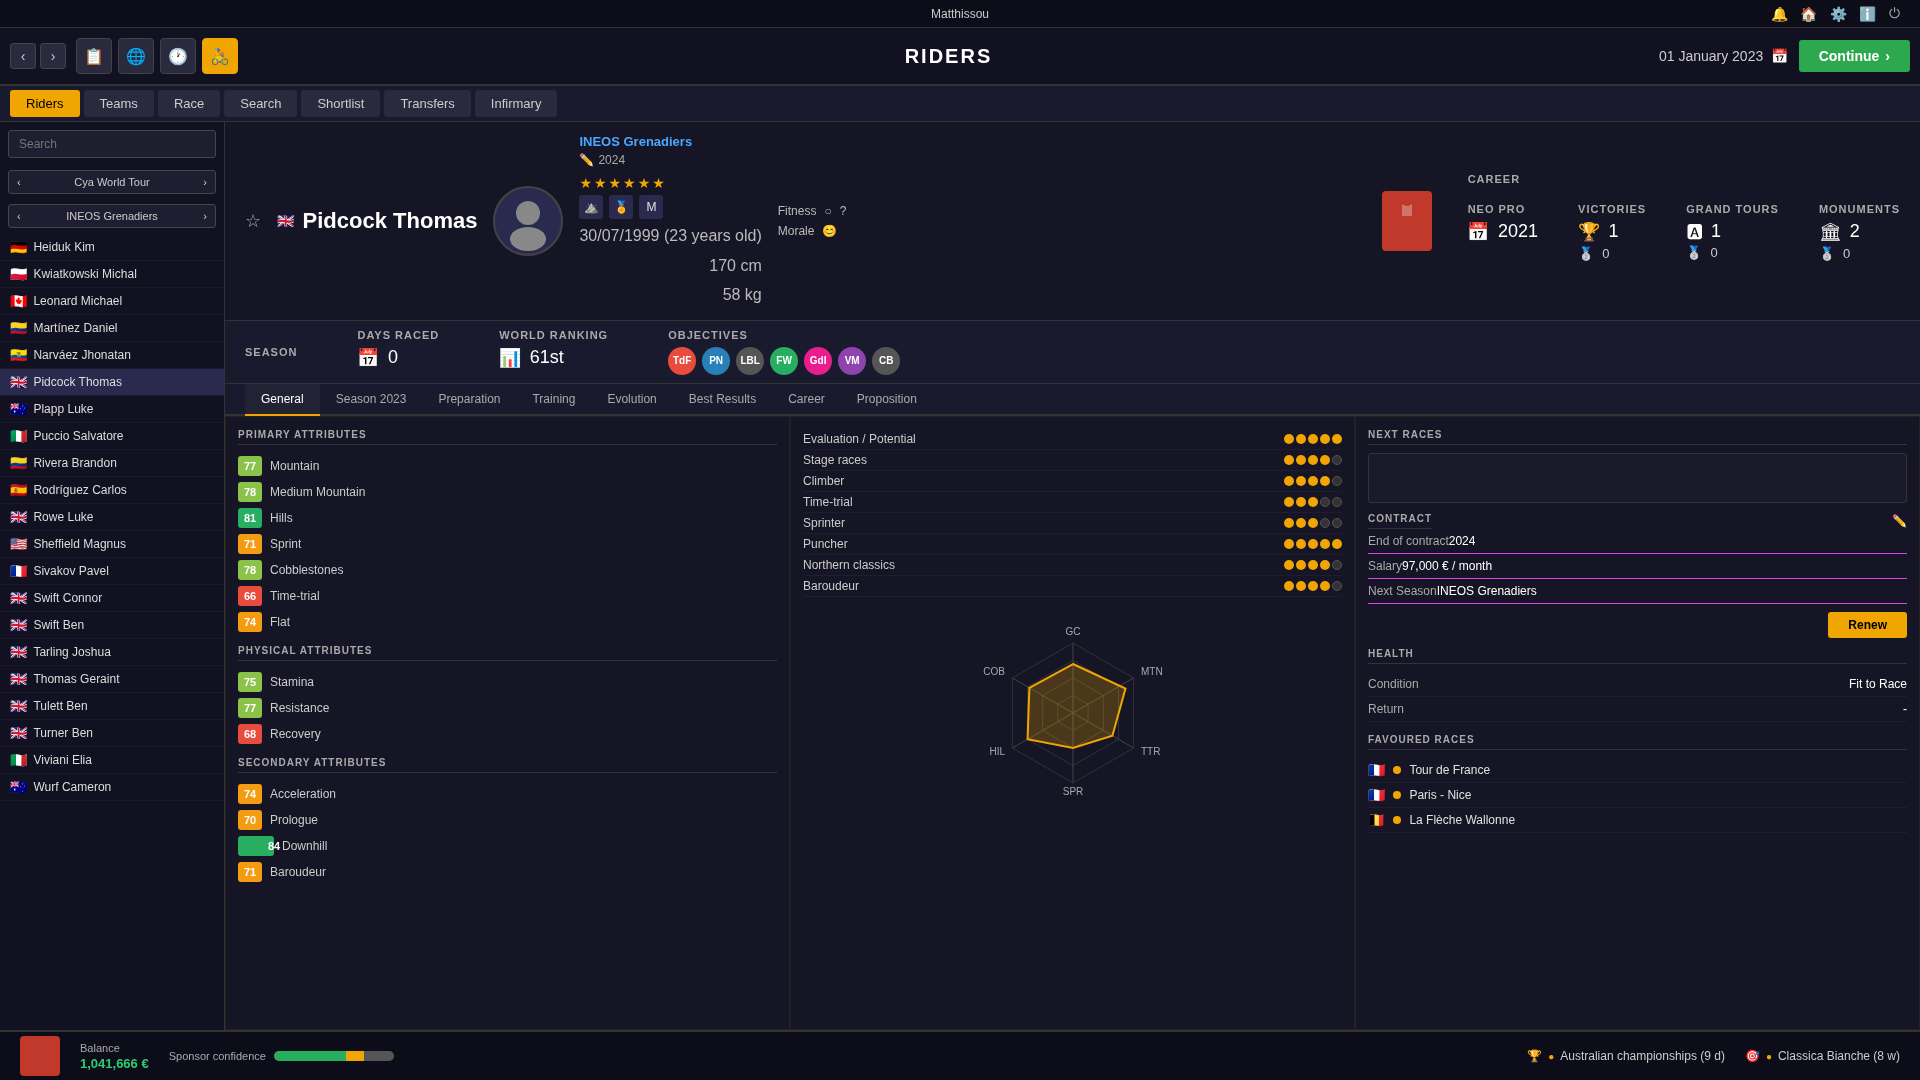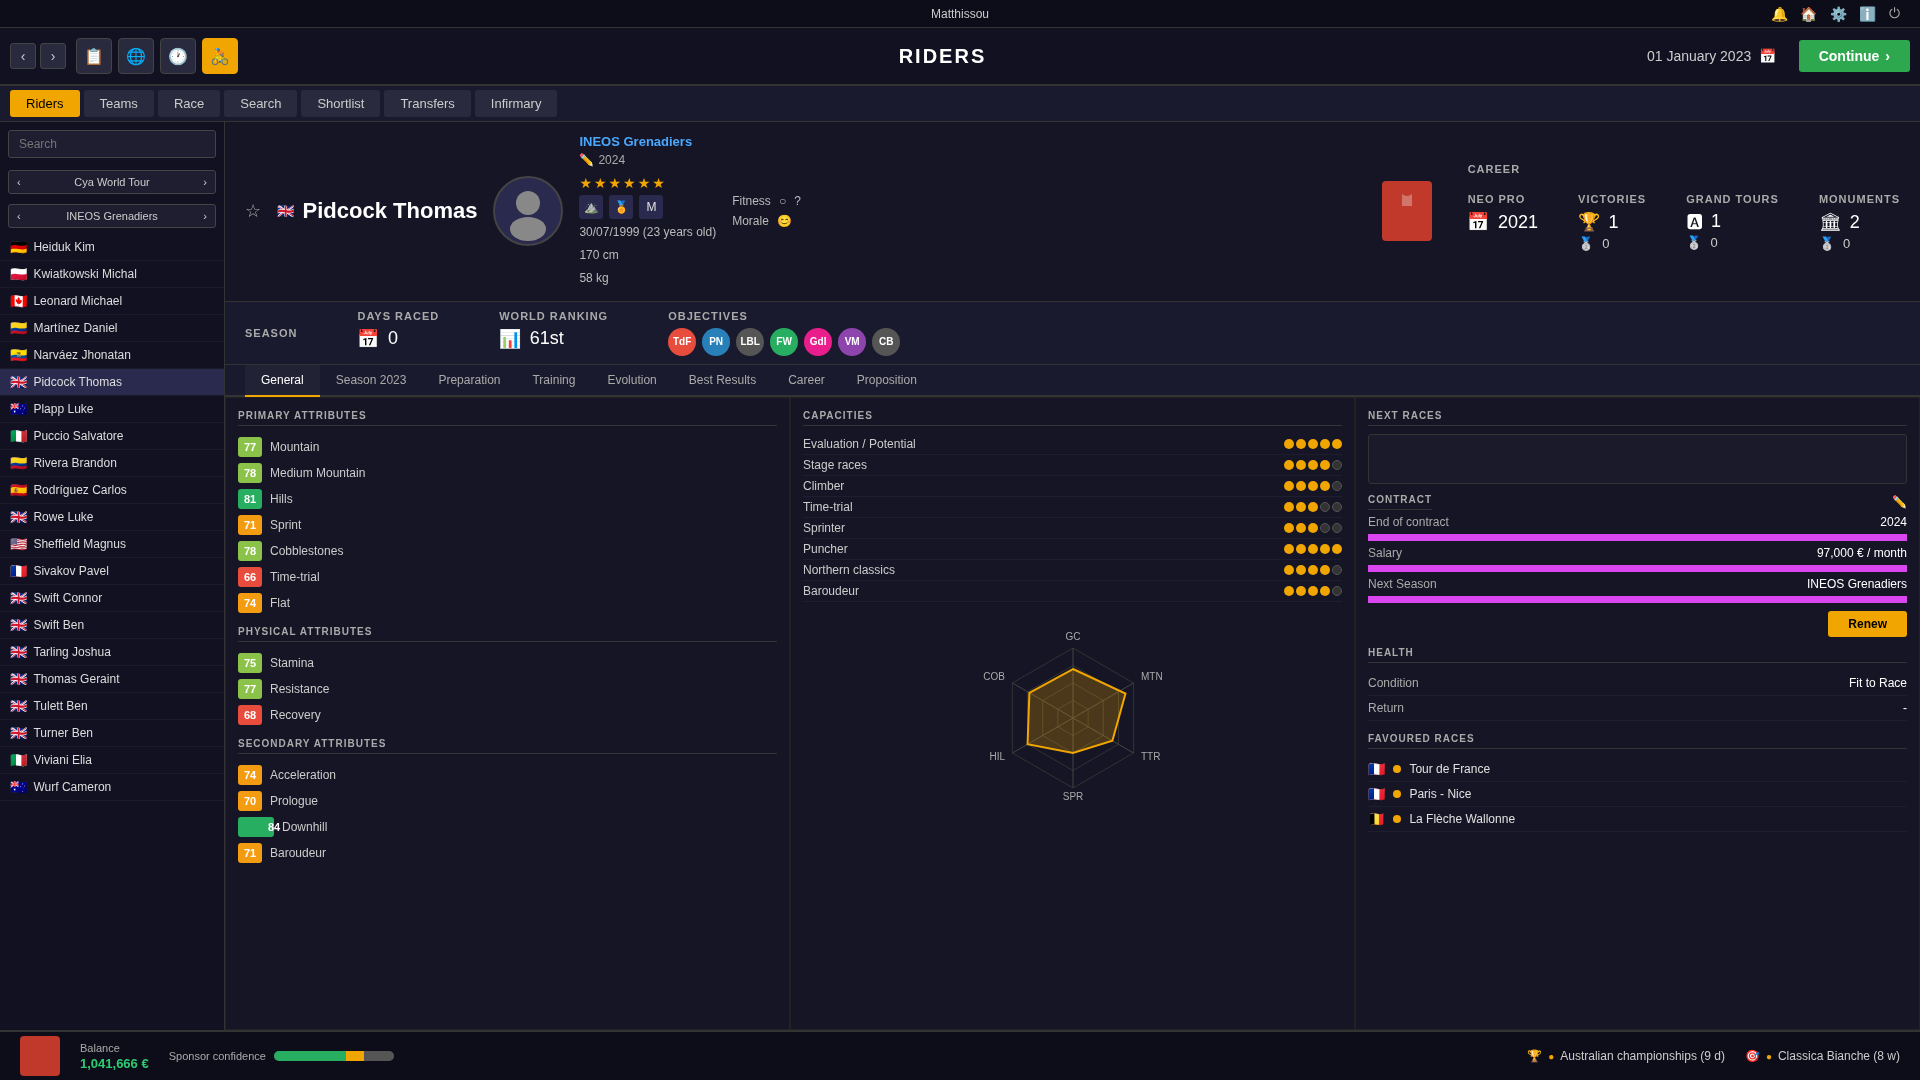--- a/index.html
+++ b/index.html
@@ -12,21 +12,21 @@
 
     
     .header { background: #111122; height: 58px; display: flex; align-items: center; padding: 0 10px; gap: 10px; border-bottom: 2px solid #333; }
     .nav-arrows { display: flex; gap: 4px; }
     .nav-btn { background: #2a2a3e; border: 1px solid #444; color: #ccc; width: 26px; height: 26px; cursor: pointer; display: flex; align-items: center; justify-content: center; border-radius: 3px; font-size: 14px; }
     .header-icons { display: flex; gap: 6px; }
     .header-icon { background: #2a2a3e; border: 1px solid #444; width: 36px; height: 36px; border-radius: 4px; display: flex; align-items: center; justify-content: center; font-size: 16px; cursor: pointer; }
     .header-icon.active { background: #f0a500; border-color: #f0a500; color: #000; }
     .page-title { flex: 1; text-align: center; font-size: 20px; font-weight: bold; color: #fff; letter-spacing: 2px; }
     .date-section { display: flex; align-items: center; gap: 8px; color: #ccc; font-size: 14px; }
-    .continue-btn { background: #2ea84e; color: #fff; border: none; padding: 8px 20px; font-size: 14px; font-weight: bold; cursor: pointer; border-radius: 3px; display: flex; align-items: center; gap: 6px; margin-left: 12px; }
+    .continue-btn { background: #2ea84e; color: #fff; border: none; padding: 8px 20px; font-size: 14px; font-weight: bold; cursor: pointer; border-radius: 3px; display: flex; align-items: center; gap: 6px; }
 
     
     .nav-tabs { background: #1a1a2e; height: 36px; display: flex; align-items: center; padding: 0 10px; gap: 4px; border-bottom: 1px solid #333; }
     .nav-tab { padding: 6px 16px; border-radius: 3px; cursor: pointer; font-size: 13px; font-weight: 500; }
     .nav-tab.active { background: #f0a500; color: #000; }
     .nav-tab:not(.active) { background: #2a2a3e; color: #ccc; }
 
     
     .main { display: flex; height: calc(1080px - 28px - 58px - 36px - 50px); }
 
@@ -47,21 +47,21 @@
 
     
     .rider-header { background: #151525; padding: 12px 20px; display: flex; align-items: center; gap: 16px; border-bottom: 1px solid #333; min-height: 80px; }
     .rider-star { color: #aaa; font-size: 18px; }
     .rider-flag-name { display: flex; align-items: center; gap: 8px; }
     .rider-main-name { font-size: 22px; font-weight: bold; color: #fff; }
     .rider-photo { width: 70px; height: 70px; background: #2a2a4e; border-radius: 50%; display: flex; align-items: center; justify-content: center; font-size: 30px; border: 2px solid #444; overflow: hidden; }
     .rider-details-col { display: flex; flex-direction: column; gap: 4px; }
     .team-link { color: #4aa8ff; font-size: 13px; font-weight: bold; cursor: pointer; }
     .contract-year { color: #aaa; font-size: 12px; display: flex; align-items: center; gap: 4px; }
-    .rider-bio { color: #bbb; font-size: 12px; line-height: 1.6; }
+    .rider-bio { color: #bbb; font-size: 16px; line-height: 1.6; text-align: right; }
     .fitness-morale { display: flex; flex-direction: column; gap: 6px; }
     .fm-row { display: flex; align-items: center; gap: 8px; font-size: 12px; color: #bbb; }
     .jersey-img { width: 50px; height: 60px; background: #c0392b; border-radius: 4px; display: flex; align-items: center; justify-content: center; font-size: 8px; color: white; margin-left: auto; }
     .stars-row { display: flex; gap: 2px; margin-top: 4px; }
     .star-filled { color: #f0a500; font-size: 14px; }
     .rider-icons-row { display: flex; gap: 6px; }
     .rider-icon-badge { width: 24px; height: 24px; background: #2a2a4e; border-radius: 3px; display: flex; align-items: center; justify-content: center; font-size: 12px; }
 
     
     .career-stats { background: #1a1a2e; border-bottom: 1px solid #333; padding: 10px 20px; display: flex; gap: 60px; }
@@ -94,21 +94,21 @@
     .cap-name { font-size: 12px; color: #ccc; flex: 1; }
     .cap-dots { display: flex; gap: 2px; }
     .dot { width: 10px; height: 10px; border-radius: 50%; }
     .dot-filled { background: #f0a500; }
     .dot-empty { background: #333; border: 1px solid #555; }
 
     
     .next-races-area { background: #1a1a2a; border: 1px solid #333; height: 50px; border-radius: 3px; margin-bottom: 10px; }
 
     
-    .contract-row { display: flex; justify-content: space-between; padding: 5px 0; border-bottom: 7px solid #d946ef; font-size: 12px; }
+    .contract-row { display: flex; padding: 5px 0; border-bottom: 1px solid #d946ef; font-size: 12px; }
     .contract-key { color: #aaa; }
     .contract-val { color: #fff; }
     .renew-btn { background: #f0a500; color: #000; border: none; padding: 6px 20px; font-size: 12px; font-weight: bold; cursor: pointer; border-radius: 3px; margin-top: 8px; }
 
     
     .health-row { display: flex; justify-content: space-between; padding: 5px 0; border-bottom: 1px solid #1e1e2e; font-size: 12px; }
 
     
     .fav-race-row { display: flex; align-items: center; gap: 8px; padding: 4px 0; border-bottom: 1px solid #1e1e2e; font-size: 12px; }
     .fav-flag { font-size: 14px; }
@@ -494,21 +494,20 @@
         <span class="attr-name">Downhill</span>
       </div>
             <div class="attr-row">
         <div class="attr-val" style="background:#f39c12;">71</div>
         <span class="attr-name">Baroudeur</span>
       </div>
           </div>
       </div>
 
       <div class="panel">
-        <div class="section-title">CAPACITIES</div>
         <div id="capacities-list">
             <div class="cap-row">
       <span class="cap-name">Evaluation / Potential</span>
       <div class="cap-dots">
                 <div class="dot dot-filled"></div>
                 <div class="dot dot-filled"></div>
                 <div class="dot dot-filled"></div>
                 <div class="dot dot-filled"></div>
                 <div class="dot dot-filled"></div>
               </div>

